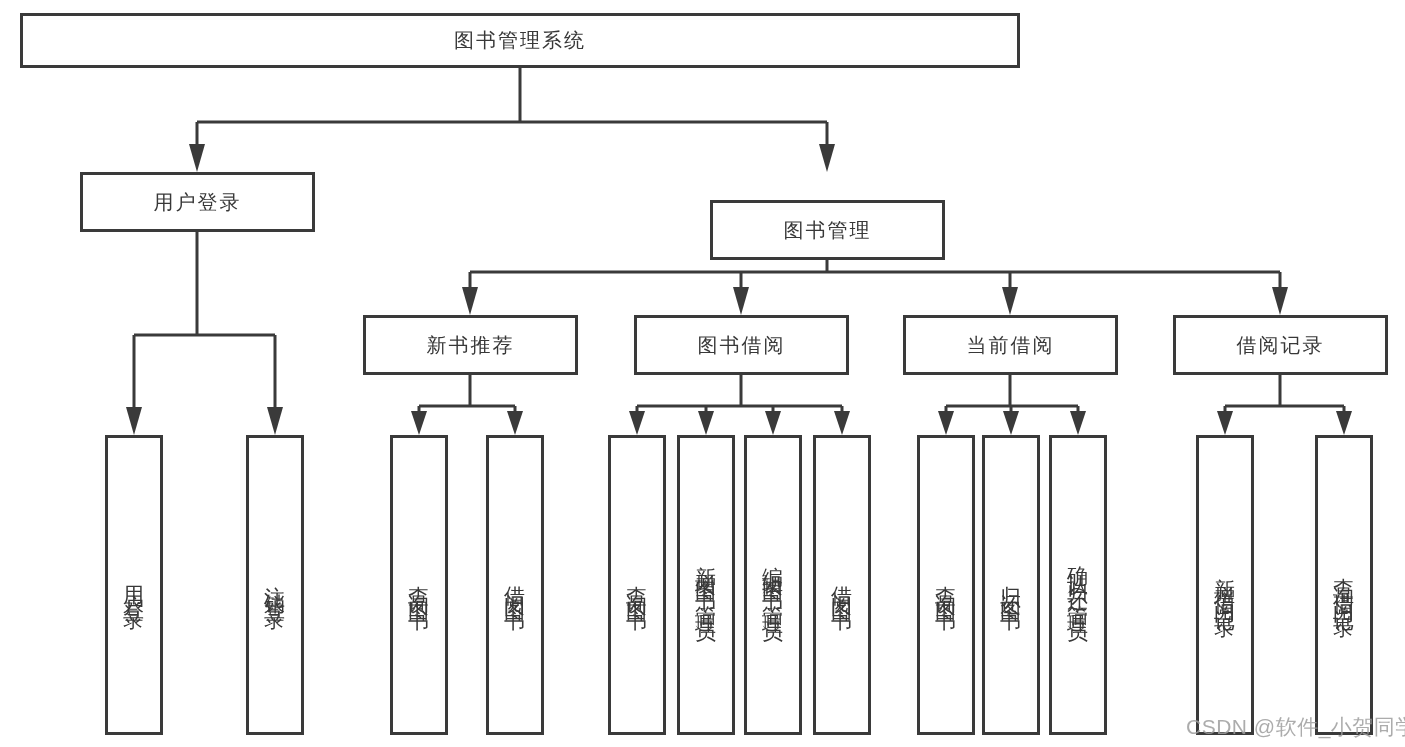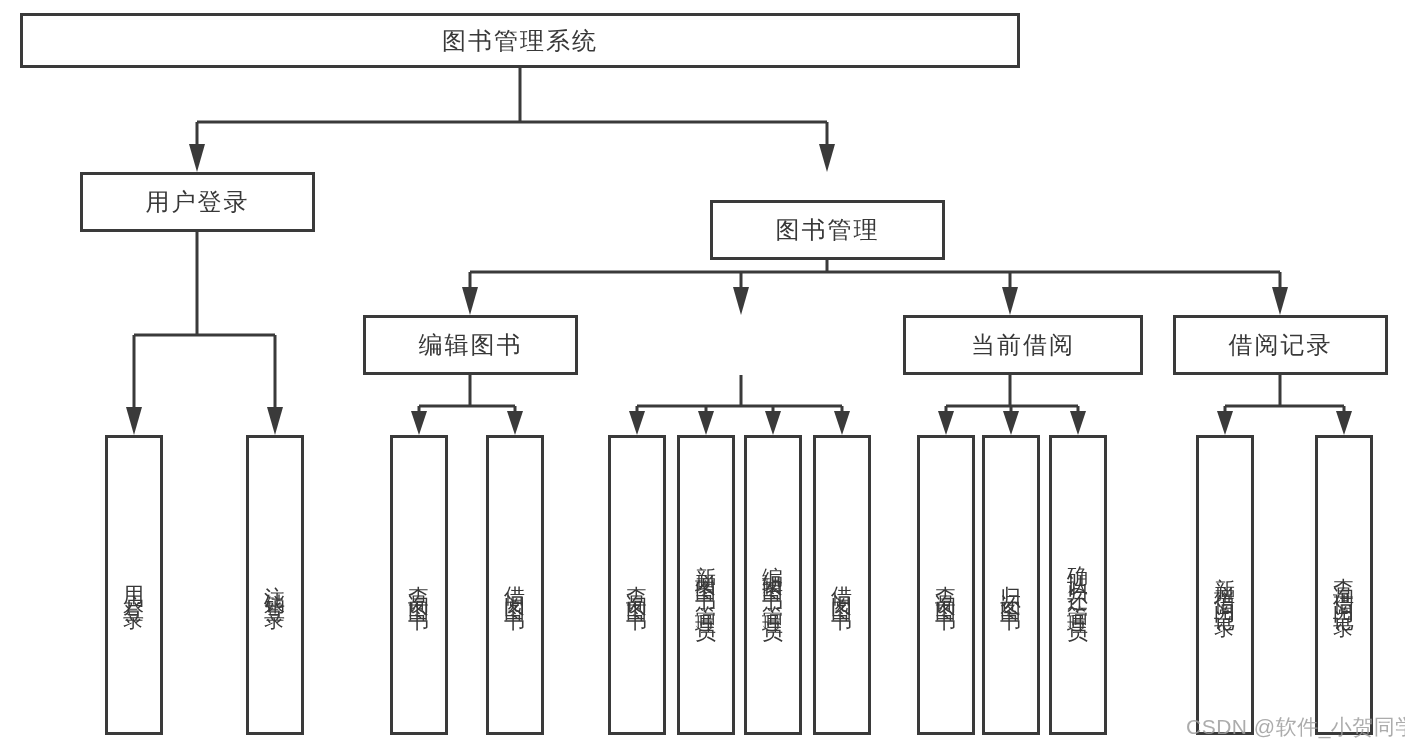--- a/index.html
+++ b/index.html
@@ -24,21 +24,21 @@
   .box {
     position: absolute;
     box-sizing: border-box;
     background: #ffffff;
     border: 3px solid #3a3a3a;
     display: flex;
     align-items: center;
     justify-content: center;
   }
   .hbox {
-    font-size: 24px;
+    font-size: 20px;
     letter-spacing: 2px;
     white-space: nowrap;
   }
   .leaf {
     top: 435px;
     width: 58px;
     height: 300px;
   }
   .leaf .v {
     writing-mode: vertical-rl;
@@ -47,21 +47,21 @@
     letter-spacing: 8px;
     line-height: 1;
     white-space: nowrap;
   }
   
   #n-root { left: 20px;  top: 13px;  width: 1000px; height: 55px; }
   #n-user { left: 80px;  top: 172px; width: 235px;  height: 60px; }
   #n-mgmt { left: 710px; top: 172px; width: 235px;  height: 60px; margin-top: 28px; }
   #n-l3a  { left: 363px; top: 315px; width: 215px;  height: 60px; }
   #n-l3b  { left: 634px; top: 315px; width: 215px;  height: 60px; }
-  #n-l3c  { left: 903px; top: 315px; width: 240px;  height: 60px; }
+  #n-l3c  { left: 903px; top: 315px; width: 215px;  height: 60px; }
   #n-l3d  { left: 1173px;top: 315px; width: 215px;  height: 60px; }
   #lf-u1 { left: 105px; }  #lf-u2 { left: 246px; }
   #lf-n1 { left: 390px; }  #lf-n2 { left: 486px; }
   #lf-b1 { left: 608px; }  #lf-b2 { left: 677px; }
   #lf-b3 { left: 744px; }  #lf-b4 { left: 813px; }
   #lf-c1 { left: 917px; }  #lf-c2 { left: 982px; }
   #lf-c3 { left: 1049px; }
   #lf-r1 { left: 1196px; } #lf-r2 { left: 1315px; }
   #watermark {
     position: absolute;
@@ -110,21 +110,22 @@
       <polygon points="1217,411 1233,411 1225,435"></polygon>
       <polygon points="1336,411 1352,411 1344,435"></polygon>
     </g>
   </svg>
 
   <div class="box hbox" id="n-root">图书管理系统</div>
 
   <div class="box hbox" id="n-user">用户登录</div>
   <div class="box hbox" id="n-mgmt">图书管理</div>
 
-  <div class="box hbox" id="n-l3a">编辑图书</div>
+  <div class="box hbox" id="n-l3a">新书推荐</div>
+  <div class="box hbox" id="n-l3b">图书借阅</div>
   <div class="box hbox" id="n-l3c">当前借阅</div>
   <div class="box hbox" id="n-l3d">借阅记录</div>
 
   <div class="box leaf" id="lf-u1">
     <span class="v">用户登录</span>
   </div>
   <div class="box leaf" id="lf-u2">
     <span class="v">注销登录</span>
   </div>
 

